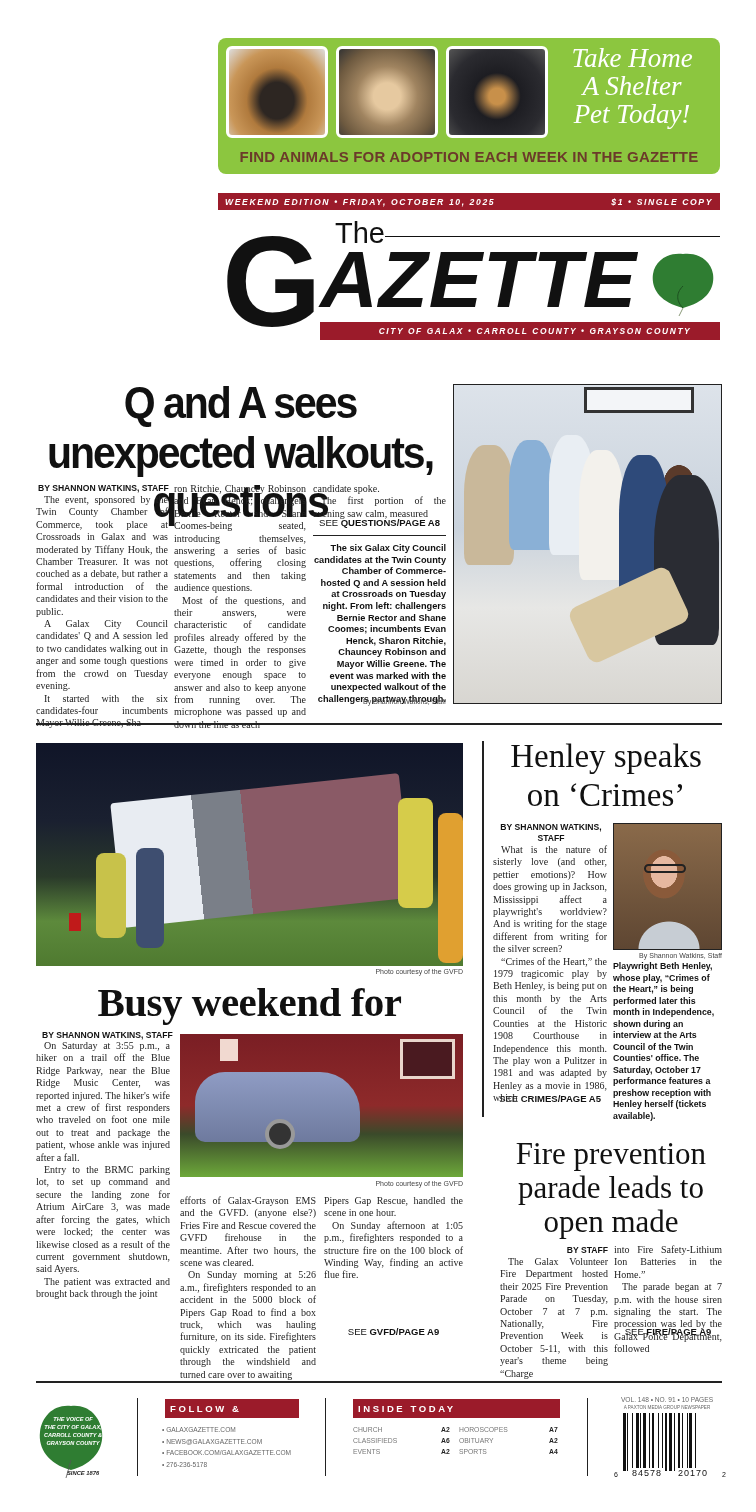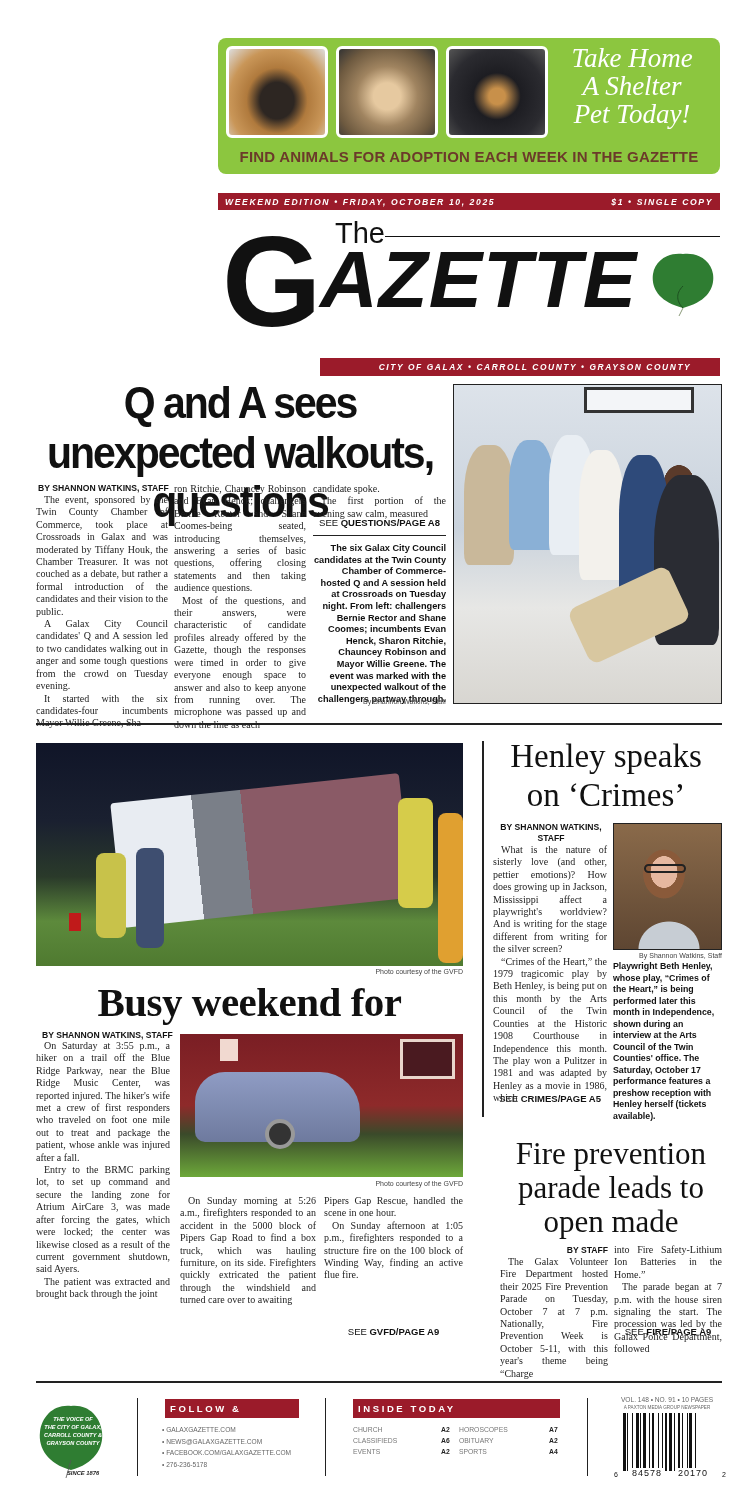--- a/index.html
+++ b/index.html
@@ -29,21 +29,21 @@
 
   
   #datebar { left: 218px; top: 193px; width: 502px; height: 17px; background: #9b1b2a; color: #fff; font-family: "Liberation Sans", sans-serif; font-weight: bold; font-style: italic; font-size: 8.6px; letter-spacing: 1.6px; display: flex; justify-content: space-between; align-items: center; padding: 0 7px; }
 
   
   #mast-the { left: 335px; top: 217px; font-family: "Liberation Sans", sans-serif; font-size: 29px; color: #111; font-weight: normal; }
   #mast-line { left: 385px; top: 236px; width: 335px; height: 1px; background: #111; }
   #mast-G { left: 222px; top: 222px; font-family: "Liberation Sans", sans-serif; font-weight: bold; font-size: 128px; line-height: 120px; color: #111; letter-spacing: -4px; }
   #mast-rest { left: 320px; top: 240px; font-family: "Liberation Sans", sans-serif; font-weight: bold; font-style: italic; font-size: 80px; line-height: 80px; color: #111; letter-spacing: 1px; }
   #mast-leaf { left: 649px; top: 250px; width: 68px; height: 66px; }
-  #mast-bar { left: 320px; top: 322px; width: 400px; height: 18px; background: #9b1b2a; color: #fff; font-family: "Liberation Sans", sans-serif; font-weight: bold; font-style: italic; font-size: 8.4px; letter-spacing: 1.6px; text-align: center; line-height: 18px; padding-left: 30px; margin-top: 36px; }
+  #mast-bar { left: 320px; top: 322px; width: 400px; height: 18px; background: #9b1b2a; color: #fff; font-family: "Liberation Sans", sans-serif; font-weight: bold; font-style: italic; font-size: 8.4px; letter-spacing: 1.6px; text-align: center; line-height: 18px; padding-left: 30px; }
 
   
   #qa-head { left: 32px; top: 378px; width: 416px; text-align: center; font-family: "Liberation Sans", sans-serif; font-weight: bold; font-size: 41px; line-height: 46px; letter-spacing: -2px; color: #111; transform: scaleY(1.08); transform-origin: top; }
   .photo { background: #555; overflow: hidden; }
   #qa-photo { left: 453px; top: 384px; width: 269px; height: 320px; border: 1px solid #222;
     background:
       radial-gradient(ellipse 22px 28px at 225px 100px, #5a3a2a 70%, transparent 72%),
       linear-gradient(180deg, #dde3ea 0%, #c9d2dc 45%, #e7e7e5 70%, #d8d6d1 100%); }
   #qa-photo .screen { position:absolute; left: 130px; top: 2px; width: 110px; height: 26px; background:#f3f5f8; border: 3px solid #333; }
   #qa-photo .person { position:absolute; border-radius: 40% 40% 10% 10%; }
@@ -141,20 +141,21 @@
 <div class="abs photo" style="left:180px; top:1034px; width:283px; height:143px; background:
   linear-gradient(180deg, #7a1e24 0%, #8e2a2a 50%, #3a4a2a 70%, #6da83a 100%);">
   <div style="position:absolute; left:40px; top:5px; width:18px; height:22px; background:#f1d9d0;"></div>
   <div style="position:absolute; left:220px; top:5px; width:55px; height:40px; background:#4a1a20; border:3px solid #e9d6cc;"></div>
   <div style="position:absolute; left:15px; top:38px; width:165px; height:70px; background:linear-gradient(180deg,#8f9cc4,#6e7a9e); border-radius:30px 40px 10px 10px;"></div>
   <div style="position:absolute; left:85px; top:85px; width:30px; height:30px; background:#333; border-radius:50%; border:4px solid #999;"></div>
 </div>
 <div class="abs credit" style="left:180px; top:1180px; width:283px;">Photo courtesy of the GVFD</div>
 
 <div class="abs body-text" style="left:180px; top:1195px; width:136px;">
+  <p style="text-indent:0">efforts of Galax-Grayson EMS and the GVFD. (anyone else?) Fries Fire and Rescue covered the GVFD firehouse in the meantime. After two hours, the scene was cleared.</p>
   <p>On Sunday morning at 5:26 a.m., firefighters responded to an accident in the 5000 block of Pipers Gap Road to find a box truck, which was hauling furniture, on its side. Firefighters quickly extricated the patient through the windshield and turned care over to awaiting</p>
 </div>
 <div class="abs body-text" style="left:324px; top:1195px; width:139px;">
   <p style="text-indent:0">Pipers Gap Rescue, handled the scene in one hour.</p>
   <p>On Sunday afternoon at 1:05 p.m., firefighters responded to a structure fire on the 100 block of Winding Way, finding an active flue fire.</p>
 </div>
 <div class="abs jump" style="left:324px; top:1326px; width:139px;">
   <span>SEE</span>
   <b>GVFD/PAGE A9</b>
 </div>

